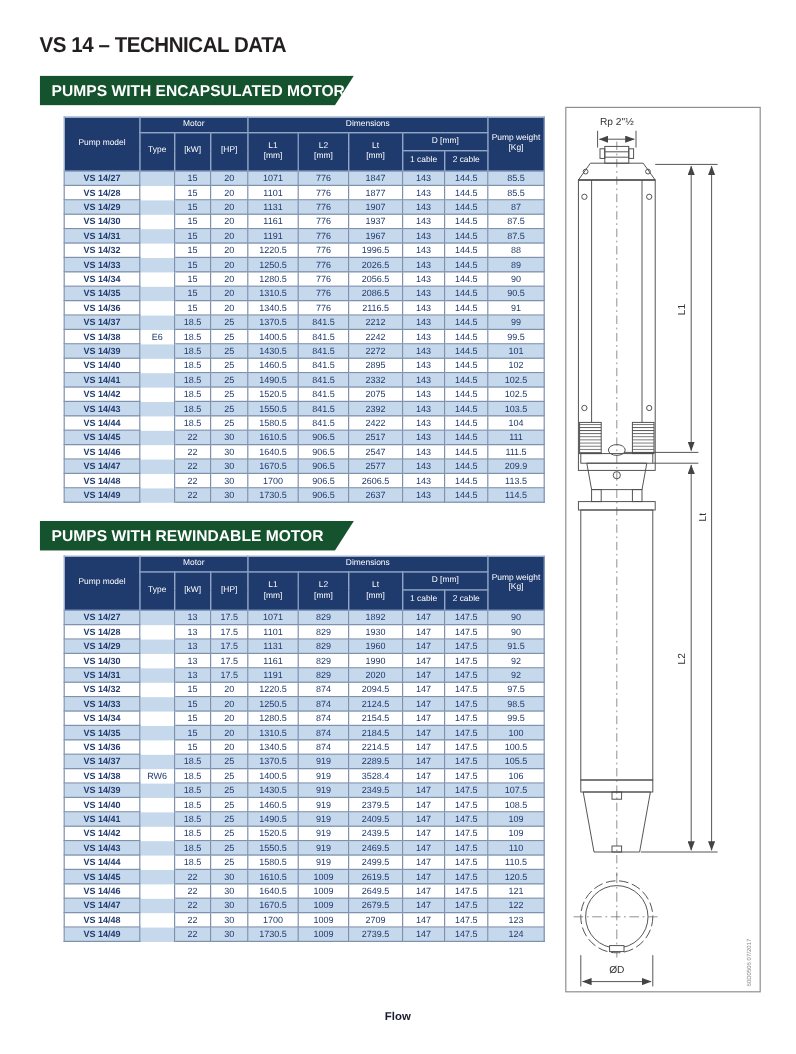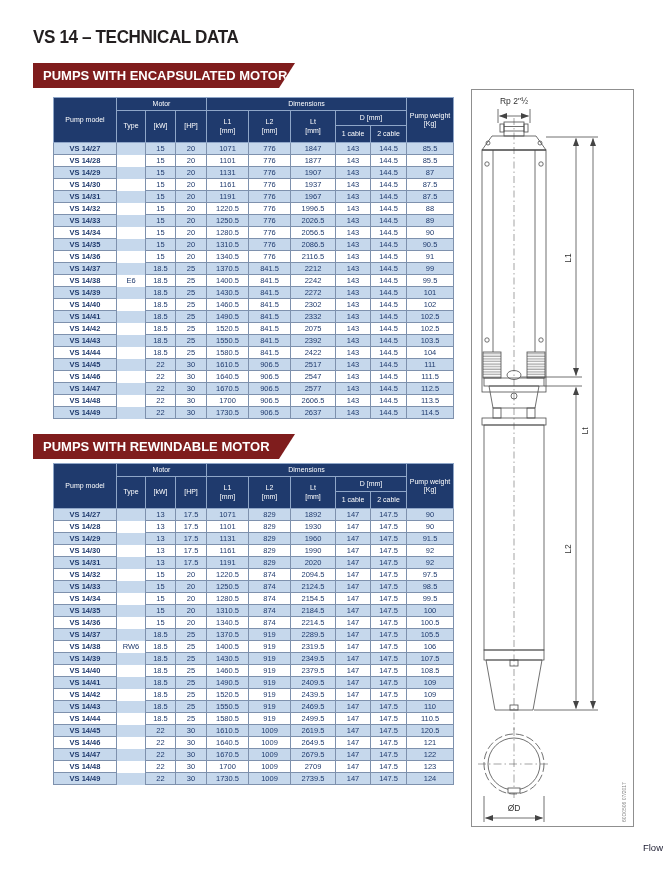--- a/index.html
+++ b/index.html
@@ -2,21 +2,21 @@
 <html><head>
 <meta charset="utf-8">
 <style>
   html,body{margin:0;padding:0;}
   body{width:663px;height:878px;background:#ffffff;font-family:"Liberation Sans",sans-serif;position:relative;overflow:hidden;}
   #page{position:absolute;inset:0;}
 
   .title{position:absolute;left:33px;top:27px;font-size:18px;font-weight:bold;color:#231f20;
          letter-spacing:-0.4px;transform:scaleX(.95);transform-origin:left center;white-space:nowrap;}
 
-  .banner{position:absolute;left:33px;width:262px;height:25px;background:#7f1d1d;color:#ffffff;
+  .banner{position:absolute;left:33px;width:262px;height:25px;background:#14532d;color:#ffffff;
           font-weight:bold;font-size:13px;line-height:25px;padding-left:10px;box-sizing:border-box;
           clip-path:polygon(0 0,100% 0,calc(100% - 16px) 100%,0 100%);white-space:nowrap;}
   #banner1{top:63px;}
   #banner2{top:434px;}
 
   .tblwrap{position:absolute;left:33px;padding-left:20px;}
   #tbl0{top:97px;}
   #tbl1{top:463px;}
 
   table{border-collapse:collapse;table-layout:fixed;width:400px;}
@@ -25,21 +25,21 @@
   thead tr.rA th{height:12px;}
   thead th.d-h{height:14px;}
   thead th.cable-h{height:16px;}
   tbody td{font-size:7.5px;height:11px;line-height:11px;color:#1f3a6d;background:transparent;}
   tbody tr.stripe td{background:#c6d8ec;}
   td.model{font-weight:bold;}
   td.typec{border-top:none;border-bottom:none;background:transparent !important;}
   tbody tr.stripe td.typec{background:#c6d8ec !important;}
   tbody tr td.typec{background:inherit !important;}
 
-  .footer{position:absolute;left:0;right:0;top:842px;text-align:right;font-weight:normal;font-size:9.5px;color:#1b1b30;}
+  .footer{position:absolute;left:0;right:0;top:842px;text-align:center;font-weight:bold;font-size:9.5px;color:#1b1b30;}
 
   #panel{position:absolute;left:471px;top:89px;width:163px;height:738px;border:1px solid #8f8f8f;box-sizing:border-box;background:#fff;}
   #panel svg{display:block;}
 </style>
 </head>
 <body>
 
 <div id="page">
 
   <div class="title">VS 14 – TECHNICAL DATA</div>
@@ -249,21 +249,21 @@
             <td>144.5</td>
             <td>101</td>
           </tr>
           <tr>
             <td class="model">VS 14/40</td>
             <td class="typec"></td>
             <td>18.5</td>
             <td>25</td>
             <td>1460.5</td>
             <td>841.5</td>
-            <td>2302</td>
+            <td>2895</td>
             <td>143</td>
             <td>144.5</td>
             <td>102</td>
           </tr>
           <tr class="stripe">
             <td class="model">VS 14/41</td>
             <td class="typec"></td>
             <td>18.5</td>
             <td>25</td>
             <td>1490.5</td>
@@ -336,21 +336,21 @@
           <tr class="stripe">
             <td class="model">VS 14/47</td>
             <td class="typec"></td>
             <td>22</td>
             <td>30</td>
             <td>1670.5</td>
             <td>906.5</td>
             <td>2577</td>
             <td>143</td>
             <td>144.5</td>
-            <td>112.5</td>
+            <td>209.9</td>
           </tr>
           <tr>
             <td class="model">VS 14/48</td>
             <td class="typec"></td>
             <td>22</td>
             <td>30</td>
             <td>1700</td>
             <td>906.5</td>
             <td>2606.5</td>
             <td>143</td>
@@ -554,21 +554,21 @@
             <td>147.5</td>
             <td>105.5</td>
           </tr>
           <tr>
             <td class="model">VS 14/38</td>
             <td class="typec">RW6</td>
             <td>18.5</td>
             <td>25</td>
             <td>1400.5</td>
             <td>919</td>
-            <td>2319.5</td>
+            <td>3528.4</td>
             <td>147</td>
             <td>147.5</td>
             <td>106</td>
           </tr>
           <tr class="stripe">
             <td class="model">VS 14/39</td>
             <td class="typec"></td>
             <td>18.5</td>
             <td>25</td>
             <td>1430.5</td>

